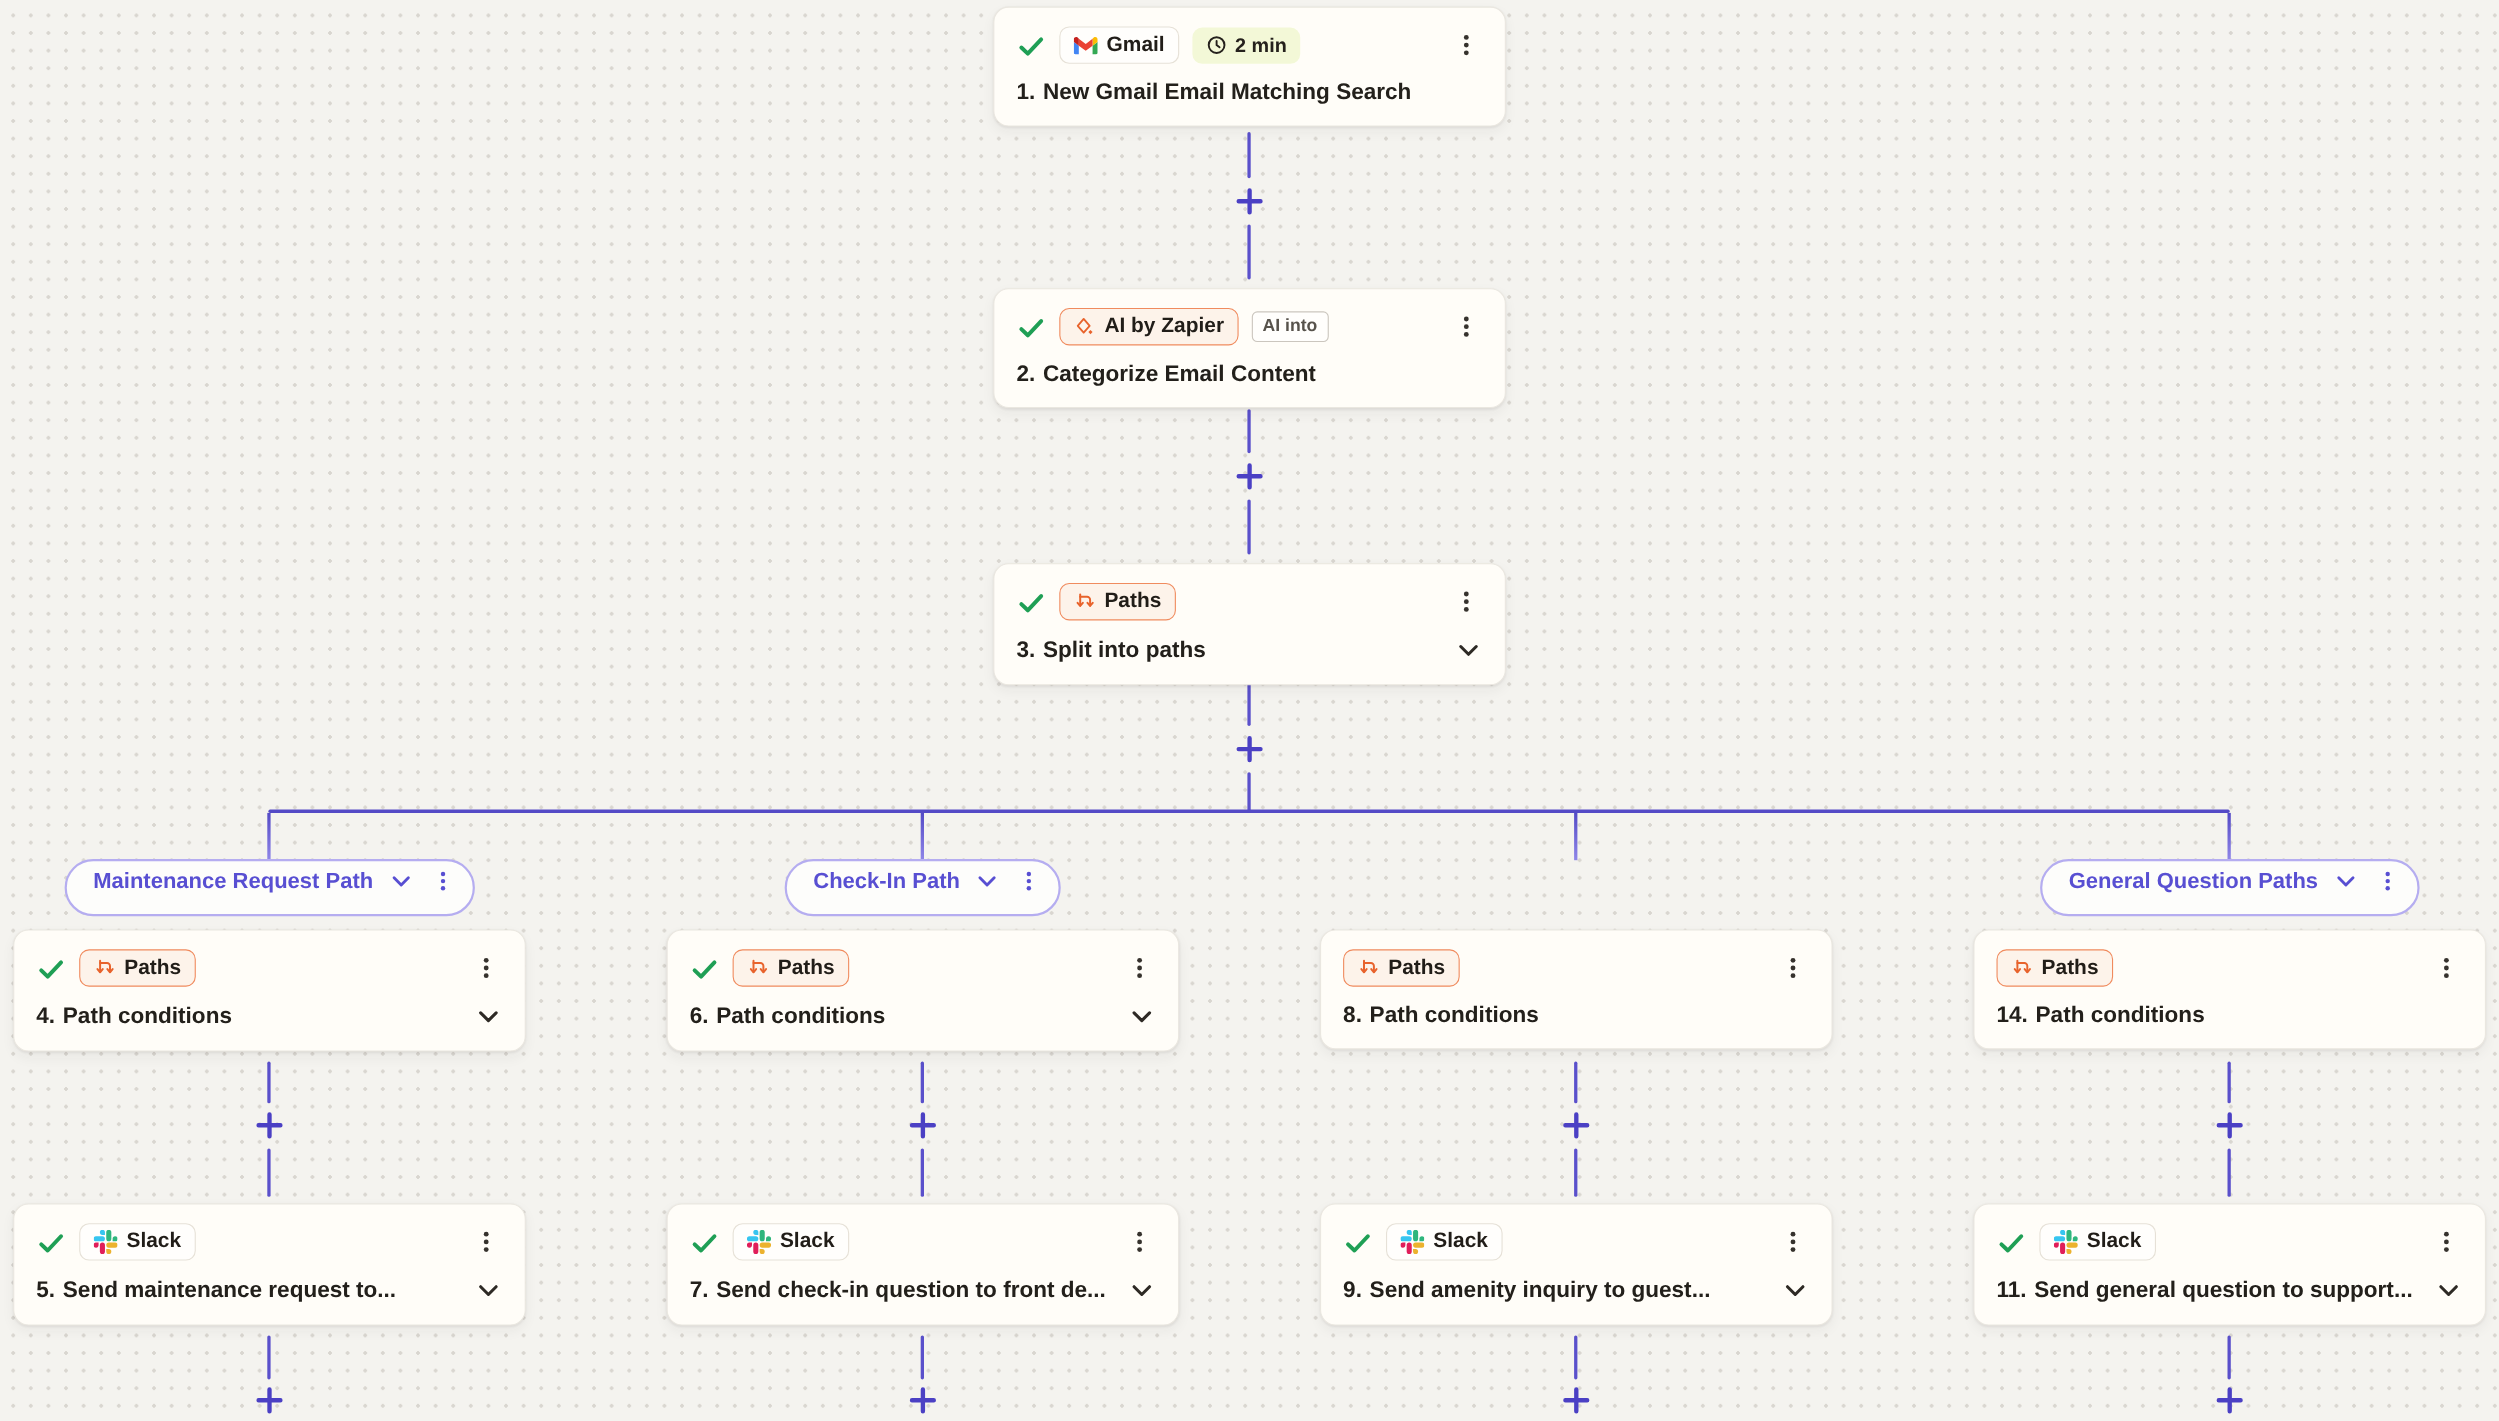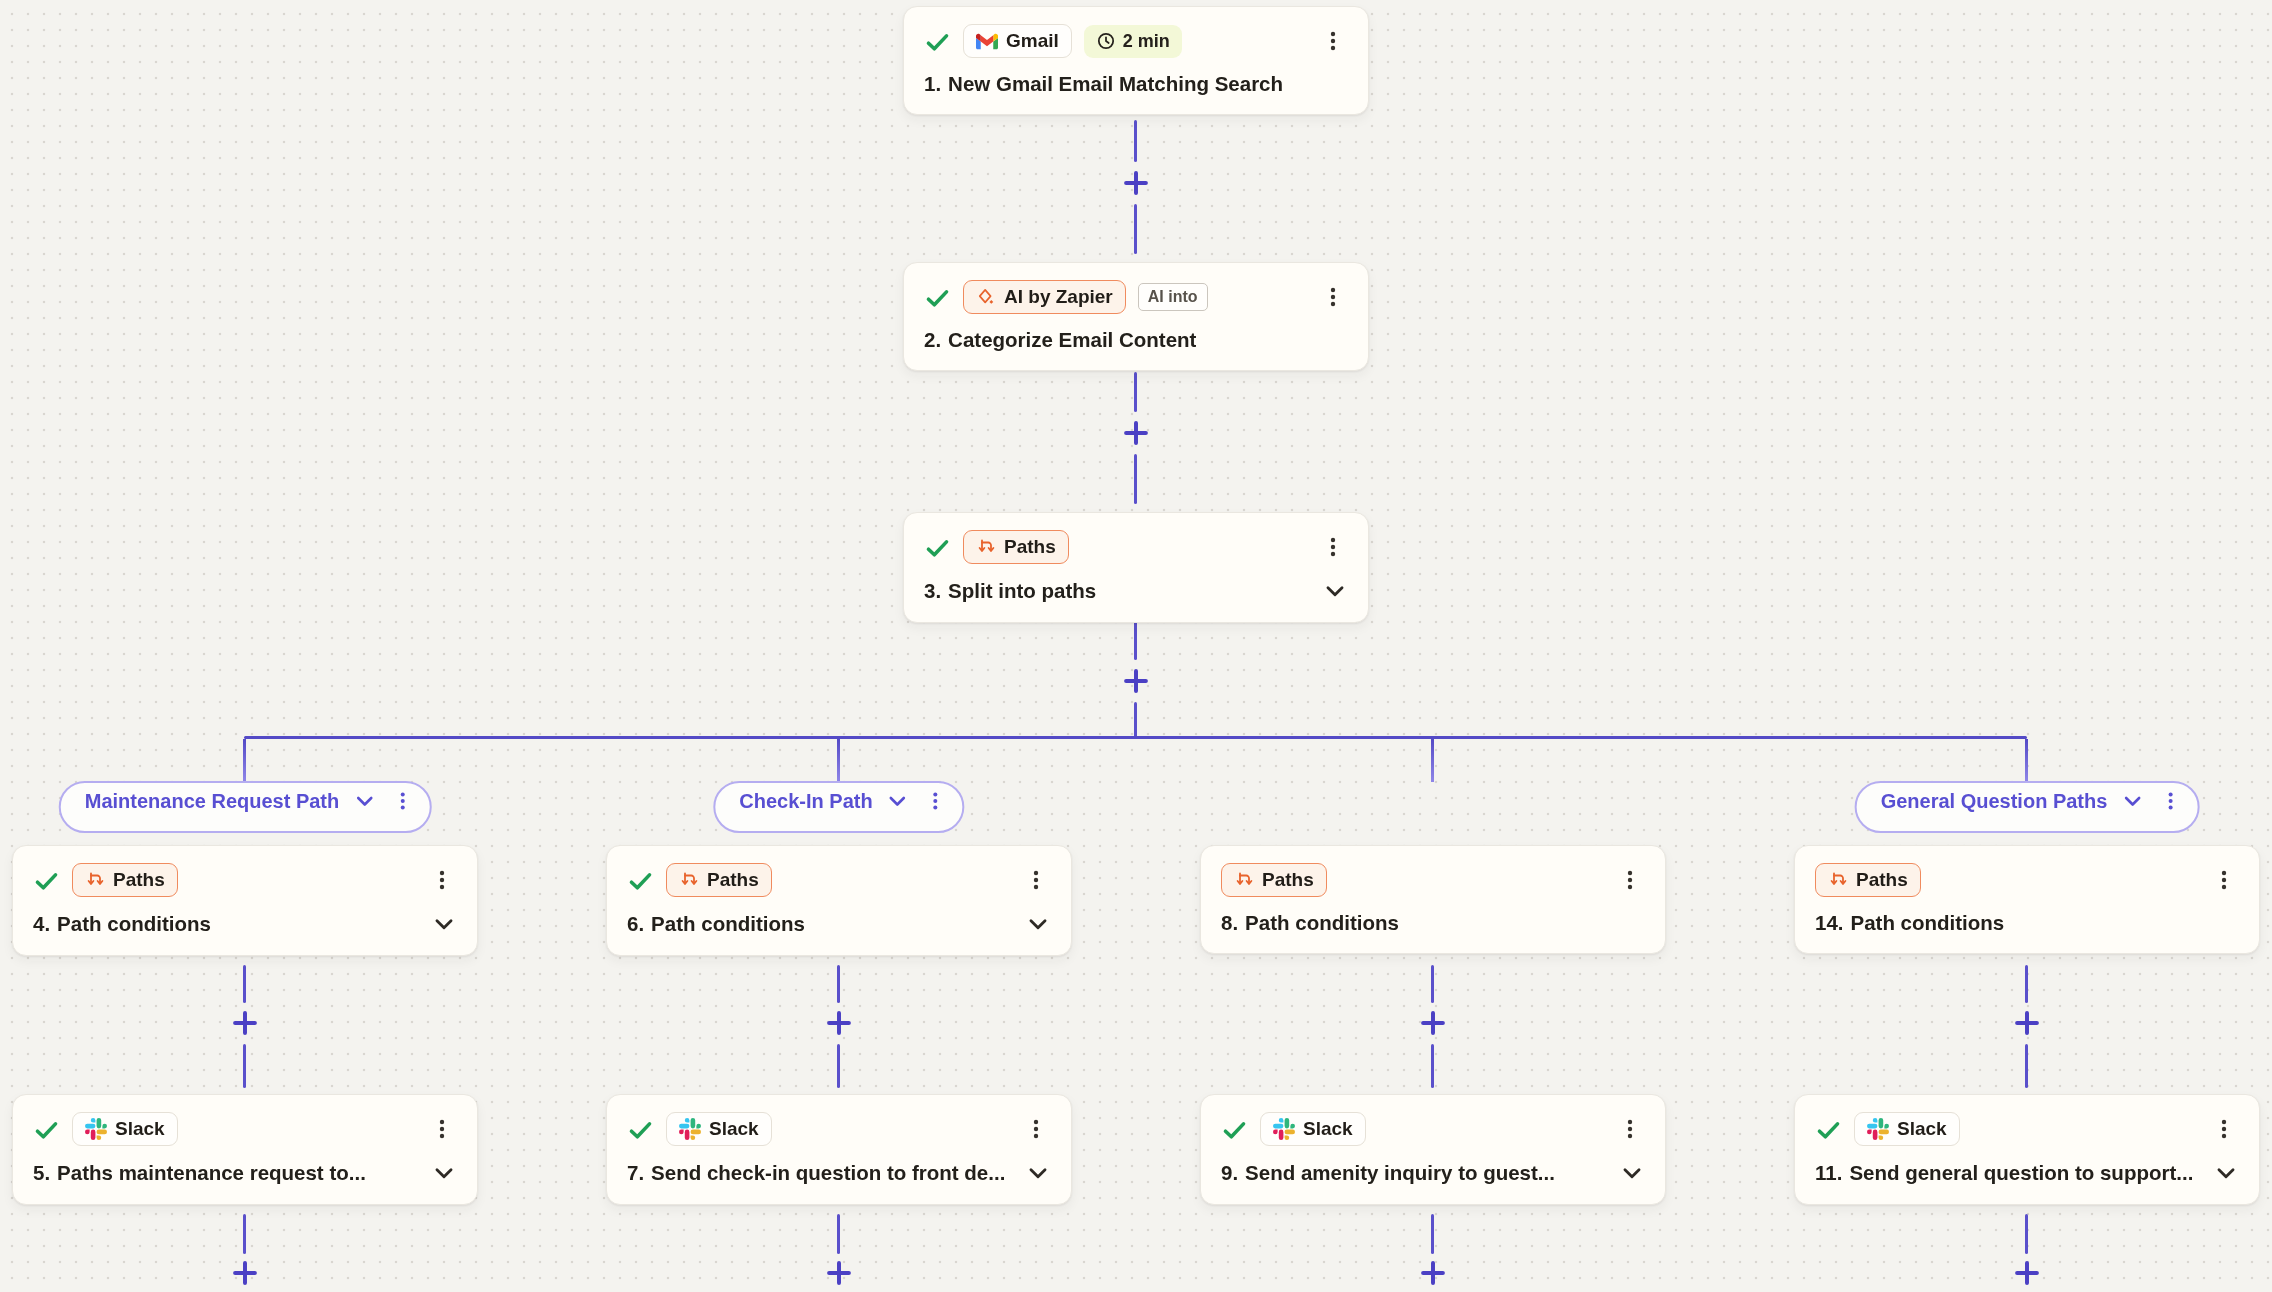--- a/index.html
+++ b/index.html
@@ -417,21 +417,21 @@
         <span>Slack</span>
       </span>
       <button class="kebab">
           <svg>
             <use href="#i-kebab"></use>
           </svg>
         </button>
     </div>
     <div class="trow">
       <span class="num">5.</span>
-      <span class="ttl">Paths maintenance request to...</span>
+      <span class="ttl">Send maintenance request to...</span>
       <svg class="chev">
           <use href="#i-chevron"></use>
         </svg>
     </div>
   </div>
   <div class="card" style="left:606px;top:1094px">
     <div class="head">
       <svg class="check">
           <use href="#i-check"></use>
         </svg>

